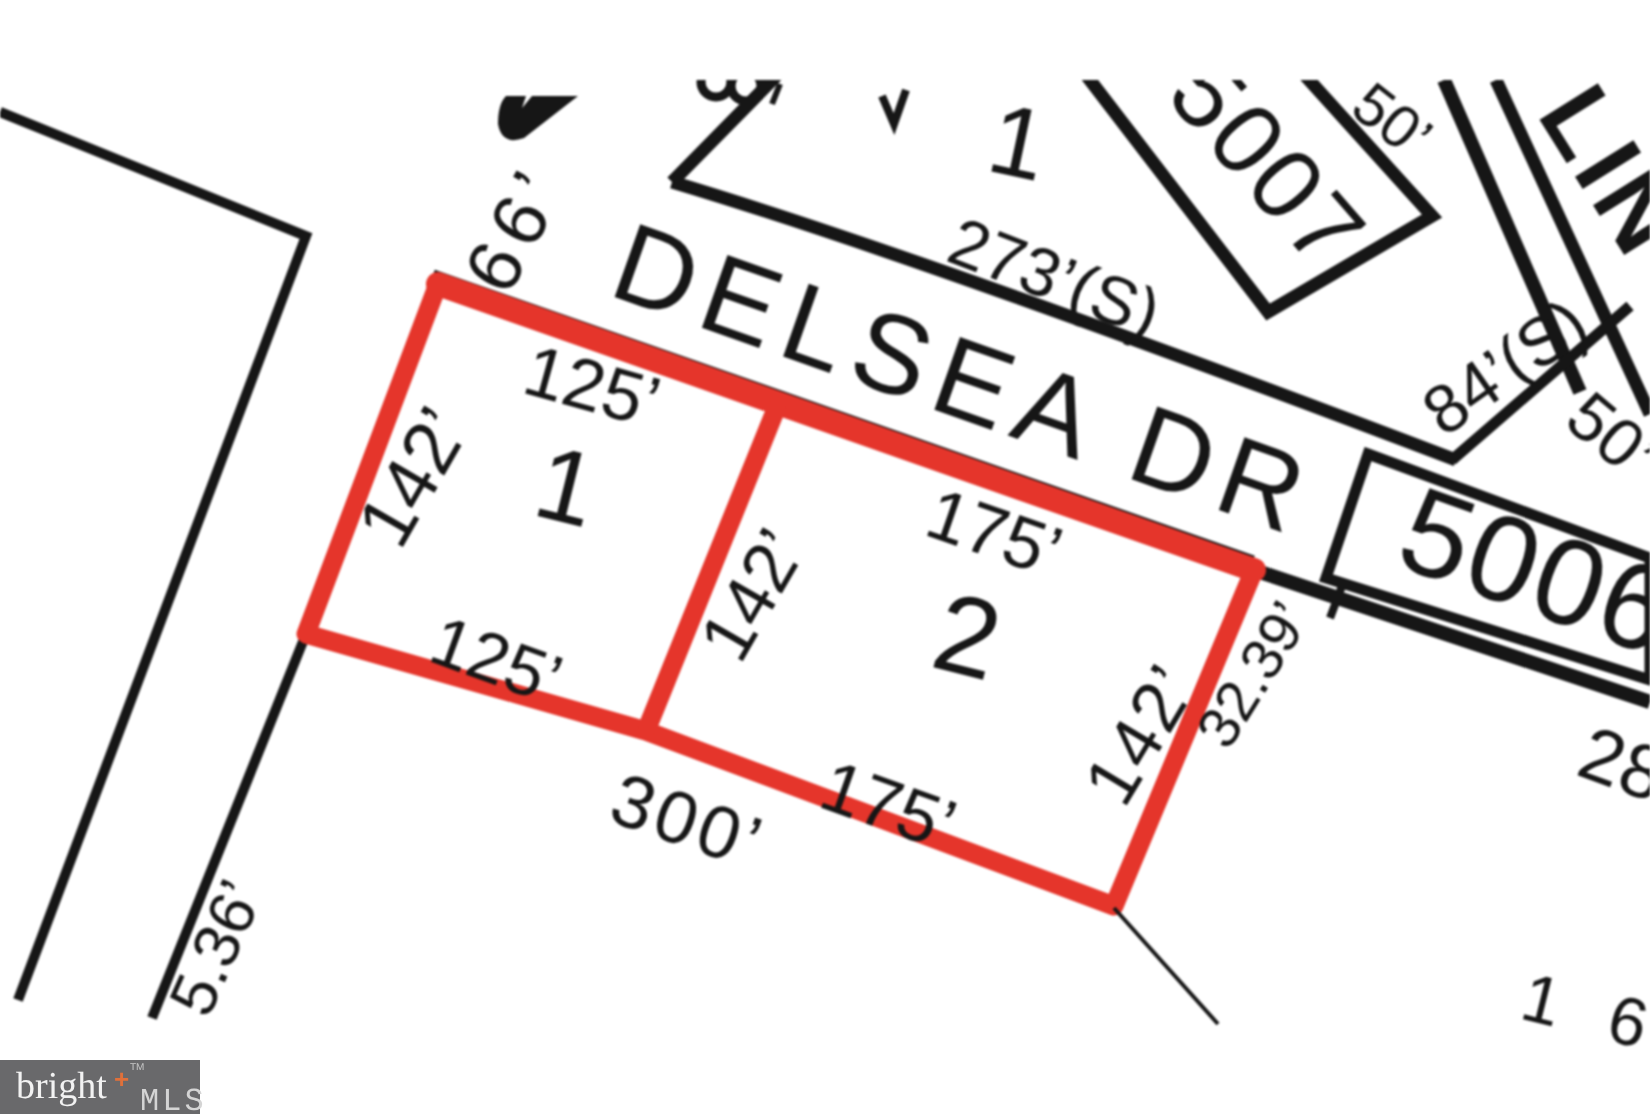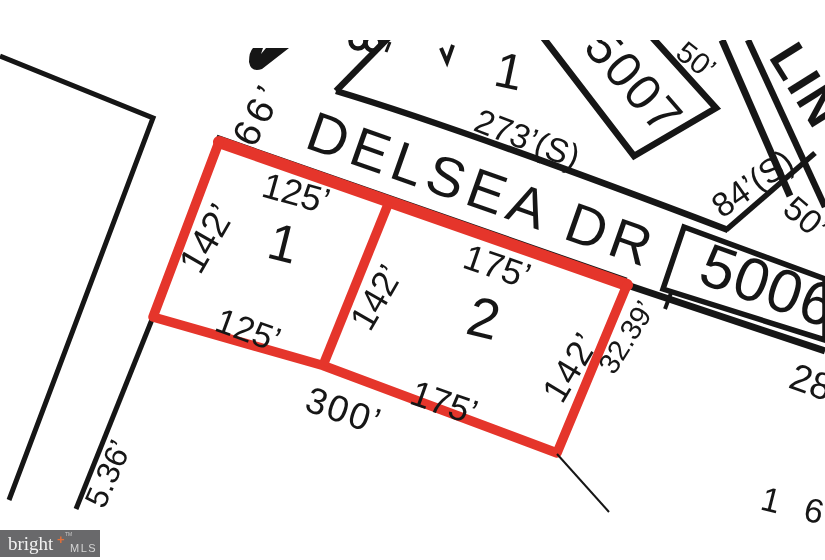--- a/index.html
+++ b/index.html
@@ -104,14 +104,14 @@
 </svg>
 
 <div style="position:absolute;left:0;top:530px;width:100px;height:27px;background:#69696b"></div>
 
 <div style="position:absolute;left:8px;top:534px;font-family:'Liberation Serif',serif;font-size:19px;color:#f2f2f2;line-height:20px">bright</div>
 
 <div style="position:absolute;left:57px;top:532px;font-family:'Liberation Sans',sans-serif;font-size:13px;color:#e0703a;font-weight:bold">+</div>
 
 <div style="position:absolute;left:65px;top:531px;font-family:'Liberation Sans',sans-serif;font-size:5px;color:#c8c8c8">TM</div>
 
-<div style="position:absolute;left:70px;top:542px;font-family:Liberation Sans, sans-serif;font-size:11px;color:#d4d4d4;letter-spacing:1.5px">MLS</div>
+<div style="position:absolute;left:70px;top:542px;font-family:Liberation Mono, monospace;font-size:16px;color:#d4d4d4;letter-spacing:1.5px">MLS</div>
 </div>
 
 </body></html>

